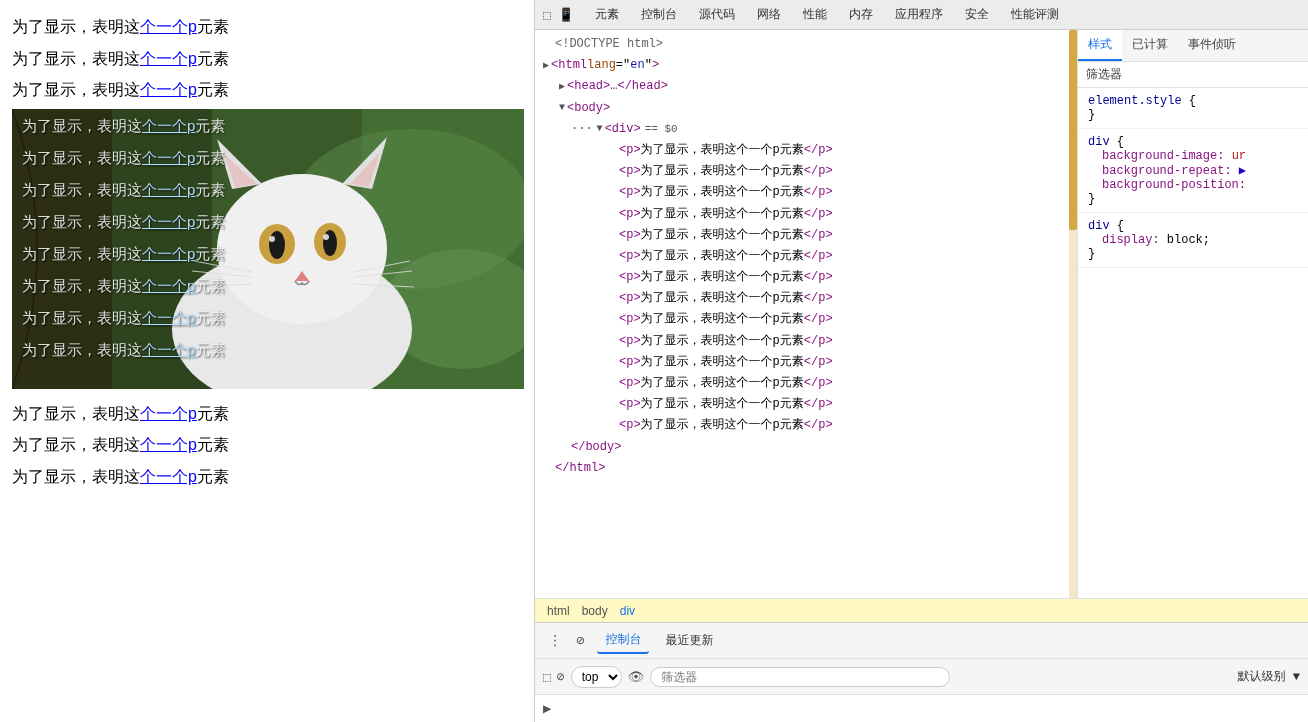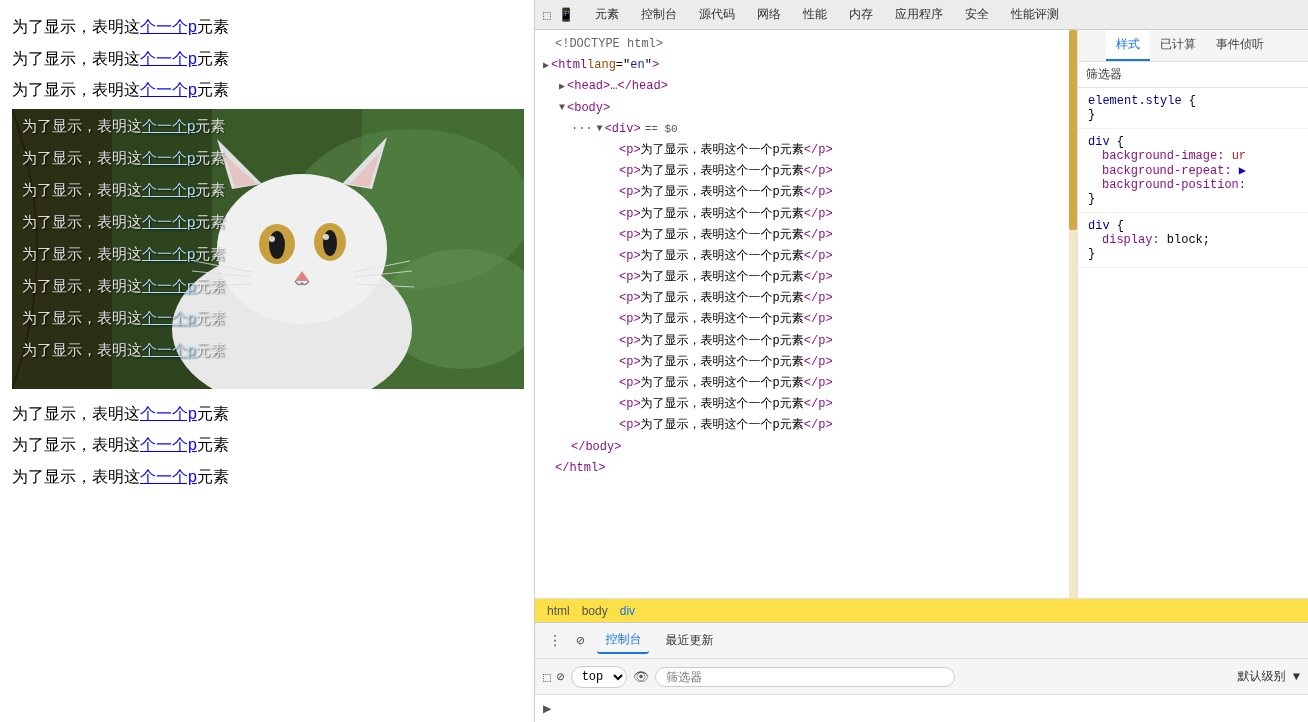--- a/index.html
+++ b/index.html
@@ -159,21 +159,20 @@
       cursor: pointer;
       color: #444;
       font-family: Arial, sans-serif;
       border-bottom: 2px solid transparent;
     }
 
     .styles-tab.active {
       color: #1a73e8;
       border-bottom: 2px solid #1a73e8;
       background: #fff;
-      margin-left: 28px;
     }
 
     #filter-bar {
       padding: 4px 8px;
       border-bottom: 1px solid #e0e0e0;
       font-size: 12px;
       font-family: Arial, sans-serif;
       color: #333;
     }
 
@@ -190,21 +189,21 @@
     .css-brace { color: #000; }
     .css-property { color: #881280; margin-left: 14px; }
     .css-value { color: #1c00cf; }
     .css-value.truncated { color: #b91c1c; }
     .css-value.keyword { color: #000000; }
     .css-semicolon { color: #000; }
 
     
     #breadcrumb-bar {
       height: 24px;
-      background: #fde047;
+      background: #fef9c3;
       border-top: 1px solid #e0e0e0;
       display: flex;
       align-items: center;
       padding: 0 8px;
       gap: 4px;
       flex-shrink: 0;
     }
 
     .breadcrumb-item {
       font-size: 12px;
@@ -562,21 +561,21 @@
       <span class="console-icon-btn" style="font-size:14px;">⊘</span>
     </div>
     <div class="console-tab active">控制台</div>
     <div class="console-tab">最近更新</div>
     <span style="flex:1;"></span>
   </div>
 
   <div style="height:36px; background:#f5f5f5; border-top:1px solid #e0e0e0; display:flex; align-items:center; padding:0 8px; gap:6px; flex-shrink:0;">
     <span style="font-size:13px; color:#555; cursor:pointer;">⬚</span>
     <span style="font-size:13px; color:#555; cursor:pointer;">⊘</span>
-    <select style="font-size:12px; border:1px solid #ccc; background:#fff; padding:2px 6px; border-radius:11px; font-family:Liberation Mono, monospace;">
+    <select style="font-size:12px; border:1px solid #ccc; background:#fff; padding:2px 6px; border-radius:11px; font-family:Liberation Sans, sans-serif;">
       <option>top</option>
     </select>
     <span style="font-size:13px; color:#555; cursor:pointer;">👁</span>
     <input type="text" placeholder="筛选器" style="flex: 1 1 0%; max-width: 300px; border: 1px solid rgb(204, 204, 204); border-radius: 12px; padding: 2px 10px; font-size: 12px; background: rgb(255, 255, 255); font-family: Arial, sans-serif;">
     <span style="font-size:12px; color:#333; margin-left:auto; cursor:pointer; white-space:nowrap;">默认级别 ▼</span>
   </div>
 
   <div id="console-prompt">
     <span class="prompt-arrow">▶</span>
   </div>

